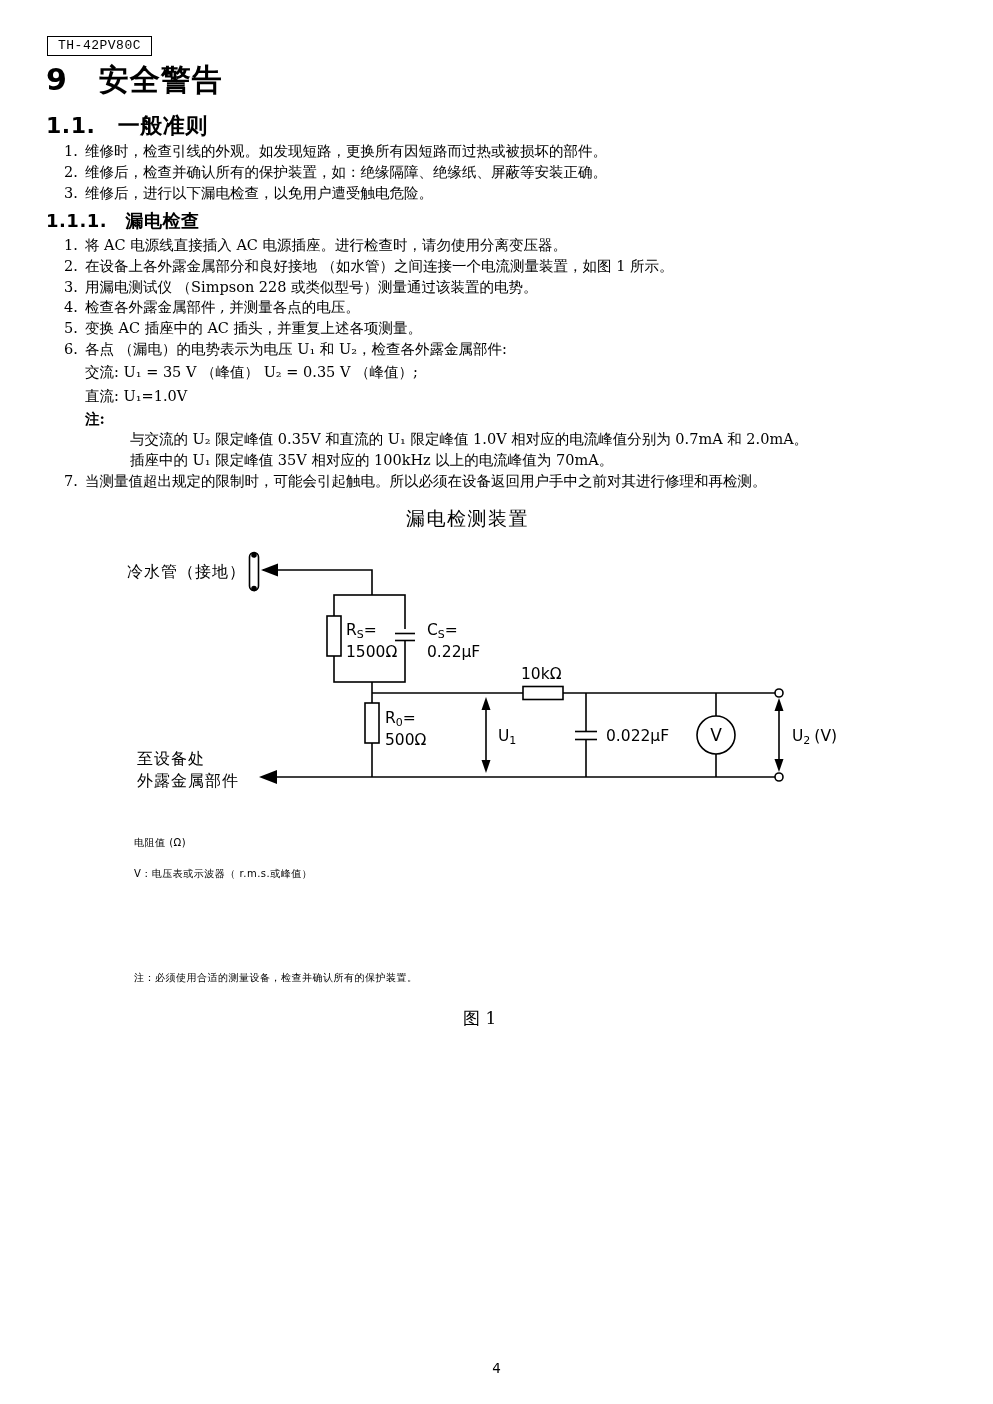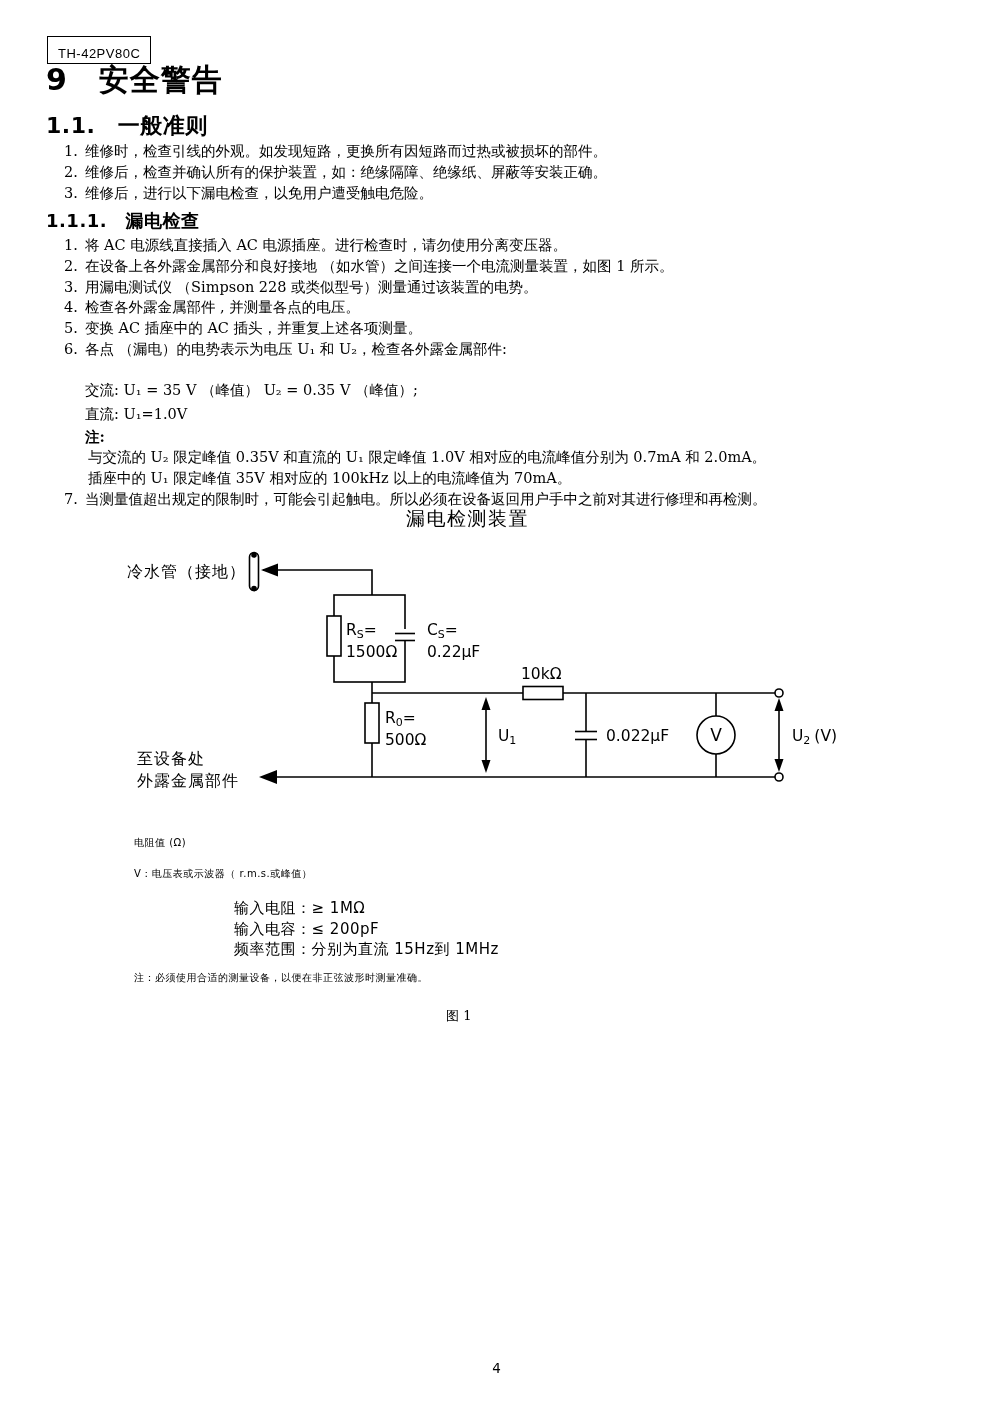--- a/index.html
+++ b/index.html
@@ -7,22 +7,22 @@
     position:relative;
     width:993px;height:1404px;
     background:#ffffff;color:#000;
     font-family:"DejaVu Serif","Liberation Serif",serif;
     overflow:hidden;
   }
 
   .model-box{
     position:absolute;left:47px;top:36px;
     border:1.6px solid #000;
-    padding:9px 10px 2px 10px;
-    font-family:Liberation Sans, sans-serif;
+    padding:1px 10px 2px 10px;
+    font-family:Liberation Mono, monospace;
     font-size:13px;letter-spacing:0.5px;text-align:center;
   }
   .h1{
     position:absolute;left:46px;top:60px;
     font-family:"DejaVu Sans","Liberation Sans",sans-serif;
     font-size:30px;font-weight:bold;letter-spacing:1px;
   }
   .h2{
     position:absolute;left:46px;top:111px;
     font-family:"DejaVu Sans","Liberation Sans",sans-serif;
@@ -31,24 +31,24 @@
   .h3{
     position:absolute;left:46px;top:209px;
     font-family:"DejaVu Sans","Liberation Sans",sans-serif;
     font-size:18px;font-weight:bold;letter-spacing:0.5px;
   }
   .list{position:absolute;left:64px;font-size:14.5px;}
   .list .li{display:flex;line-height:20.8px;}
   .list .num{width:21px;flex:0 0 21px;}
   .list .txt{white-space:nowrap;}
   .d-line{margin-left:21px;white-space:nowrap;}
-  .d-ac{line-height:24px;margin-top:18px;}
+  .d-ac{line-height:24px;margin-top:0;}
   .d-dc{line-height:24px;}
   .d-note-label{line-height:21px;font-weight:bold;}
-  .d-note{margin-left:24px;line-height:21px;}
+  .d-note{margin-left:66px;line-height:21px;}
 
   .fig-title{
     position:absolute;left:406px;top:506px;
     font-family:"DejaVu Sans","Liberation Sans",sans-serif;
     font-size:19px;letter-spacing:1.5px;
   }
   svg.circuit{position:absolute;left:0;top:540px;}
   svg.circuit .wire{stroke:#000;stroke-width:1.6;fill:none;}
   svg.circuit .comp{stroke:#000;stroke-width:1.6;fill:#fff;}
   svg.circuit .solid{fill:#000;stroke:none;}
@@ -65,22 +65,22 @@
     position:absolute;
     font-family:"DejaVu Sans","Liberation Sans",sans-serif;
     font-size:10px;letter-spacing:0.5px;white-space:nowrap;
   }
   .fspecs{
     position:absolute;left:234px;top:898px;
     font-family:"DejaVu Sans","Liberation Sans",sans-serif;
     font-size:15px;line-height:20.5px;letter-spacing:0.5px;white-space:nowrap;
   }
   .fig-caption{
-    position:absolute;left:446px;top:1007px;
-    font-size:13px;
+    position:absolute;left:463px;top:1007px;
+    font-size:17px;
   }
   .page-number{
     position:absolute;left:0;top:1360px;width:993px;
     text-align:center;font-size:13.5px;
     font-family:"DejaVu Sans","Liberation Sans",sans-serif;
   }
 </style>
 </head>
 <body>
 
@@ -220,24 +220,19 @@
     <g>
       <line class="wire" x1="779" y1="702" x2="779" y2="768"></line>
       <polygon class="solid" points="779,698 774.5,711 783.5,711"></polygon>
       <polygon class="solid" points="779,772 774.5,759 783.5,759"></polygon>
     </g>
     <text x="792" y="741"><tspan>U</tspan><tspan class="sub" dy="3">2</tspan><tspan dy="-3" dx="4">(V)</tspan></text>
   </svg>
 
   <div class="fnote" style="left:134px;top:836px">电阻值 (Ω)</div>
   <div class="fnote" style="left:134px;top:867px">V：电压表或示波器（ r.m.s.或峰值）</div>
-  <div class="fspecs">
-    <div>输入电阻：≥ 1MΩ</div>
-    <div>输入电容：≤ 200pF</div>
-    <div>频率范围：分别为直流 15Hz到 1MHz</div>
-  </div>
-  <div class="fnote" style="left:134px;top:971px">注：必须使用合适的测量设备，以便在非正弦波形时测量准确。</div>
+  <div class="fnote" style="left:134px;top:971px">注：必须使用合适的测量设备，检查并确认所有的保护装置。</div>
 
   <div class="fig-caption">图 1</div>
 
   <div class="page-number">4</div>
 
 </div>
 
 </body></html>

